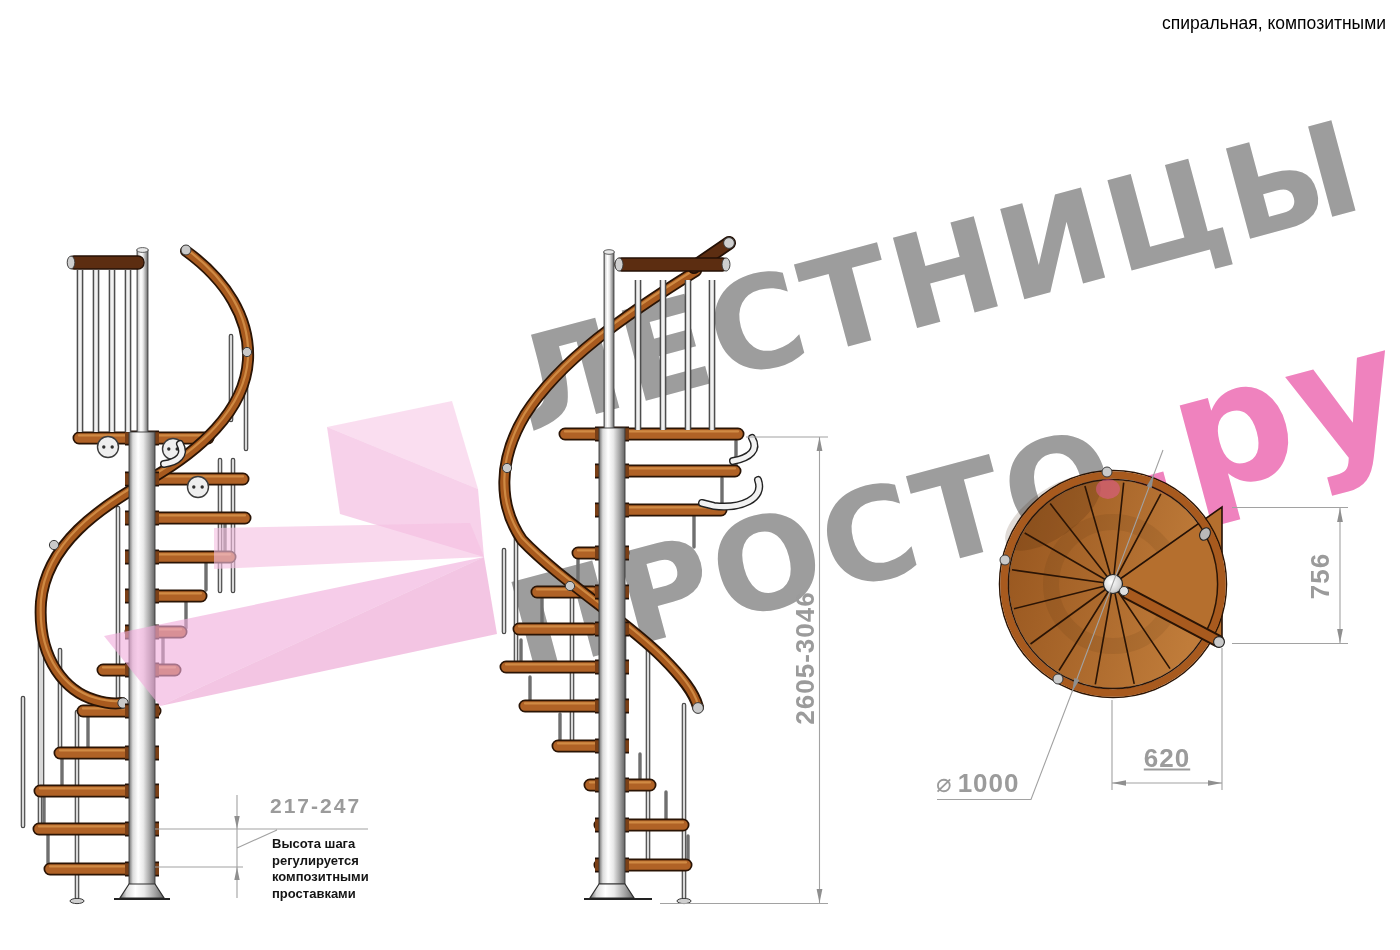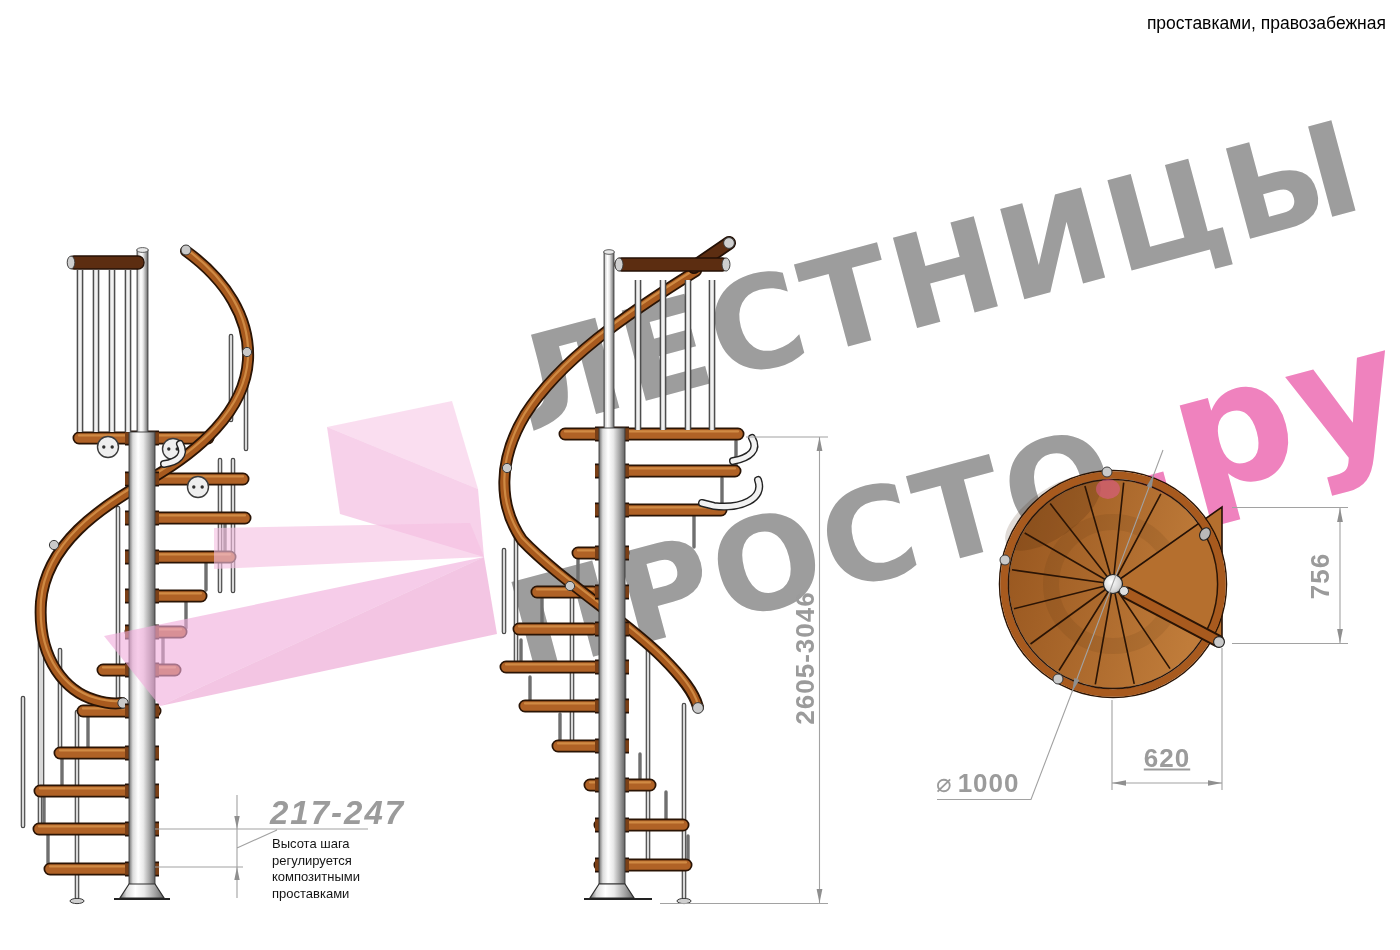--- a/index.html
+++ b/index.html
@@ -11,22 +11,22 @@
       transform:rotate(-15deg);font-family:"DejaVu Sans","Liberation Sans",sans-serif;}
   .wm-pink{color:#ef82be;font-size:1.3em;letter-spacing:2px;}
   
   #art{position:absolute;left:0;top:0;z-index:2;}
   
   .lbl{position:absolute;z-index:3;white-space:nowrap;}
   .dim{color:#9b9b9b;font-weight:bold;font-size:26px;letter-spacing:1px;}
   .rot{transform:translate(-50%,-50%) rotate(-90deg);}
   .ctr{transform:translate(-50%,-50%);text-decoration:underline;}
   #header{right:14px;top:12px;text-align:right;font-size:17.5px;line-height:22.5px;color:#000;}
-  #step-dim{left:270px;top:794px;font-size:33px;letter-spacing:2px;font-style:italic;}
-  #step-note{left:272px;top:836px;font-size:13px;font-weight:normal;line-height:16.5px;
+  #step-dim{left:270px;top:794px;font-size:21px;letter-spacing:2px;}
+  #step-note{left:272px;top:836px;font-size:13px;font-weight:bold;line-height:16.5px;
              color:#141414;white-space:pre-line;}
   #dia-dim .sym{font-weight:normal;font-family:"DejaVu Sans","Liberation Sans",sans-serif;margin-right:5px;}
 </style>
 </head>
 <body>
 
 <div id="page">
 
   <div class="wm" style="left:500px;top:328px;">
     <span>ЛЕСТНИЦЫ</span>
@@ -209,21 +209,21 @@
       <polygon points="1112,783 1126,780.2 1126,785.8"></polygon>
       <polygon points="1222,783 1208,780.2 1208,785.8"></polygon>
       <polygon points="1154,474 1151.6,488.1 1146.6,486.2"></polygon>
       <polygon points="1072,692 1079.4,679.9 1074.4,677.9"></polygon>
       <polygon points="237,829 234.3,816 239.7,816"></polygon>
       <polygon points="237,867 234.3,880 239.7,880"></polygon>
     </g>
   </svg>
 
   <div class="lbl" id="header">
-    <div>проставками, правозабежная</div>
+    <div>спиральная, композитными</div>
   </div>
 
   <div class="lbl dim rot" style="left:805px;top:658px;">2605-3046</div>
 
   <div class="lbl dim rot" style="left:1320px;top:576px;">756</div>
 
   <div class="lbl dim ctr" style="left:1167px;top:758px;">620</div>
 
   <div class="lbl dim" id="dia-dim" style="left:936px;top:768px;">
     <span class="sym">⌀</span><span>1000</span>

